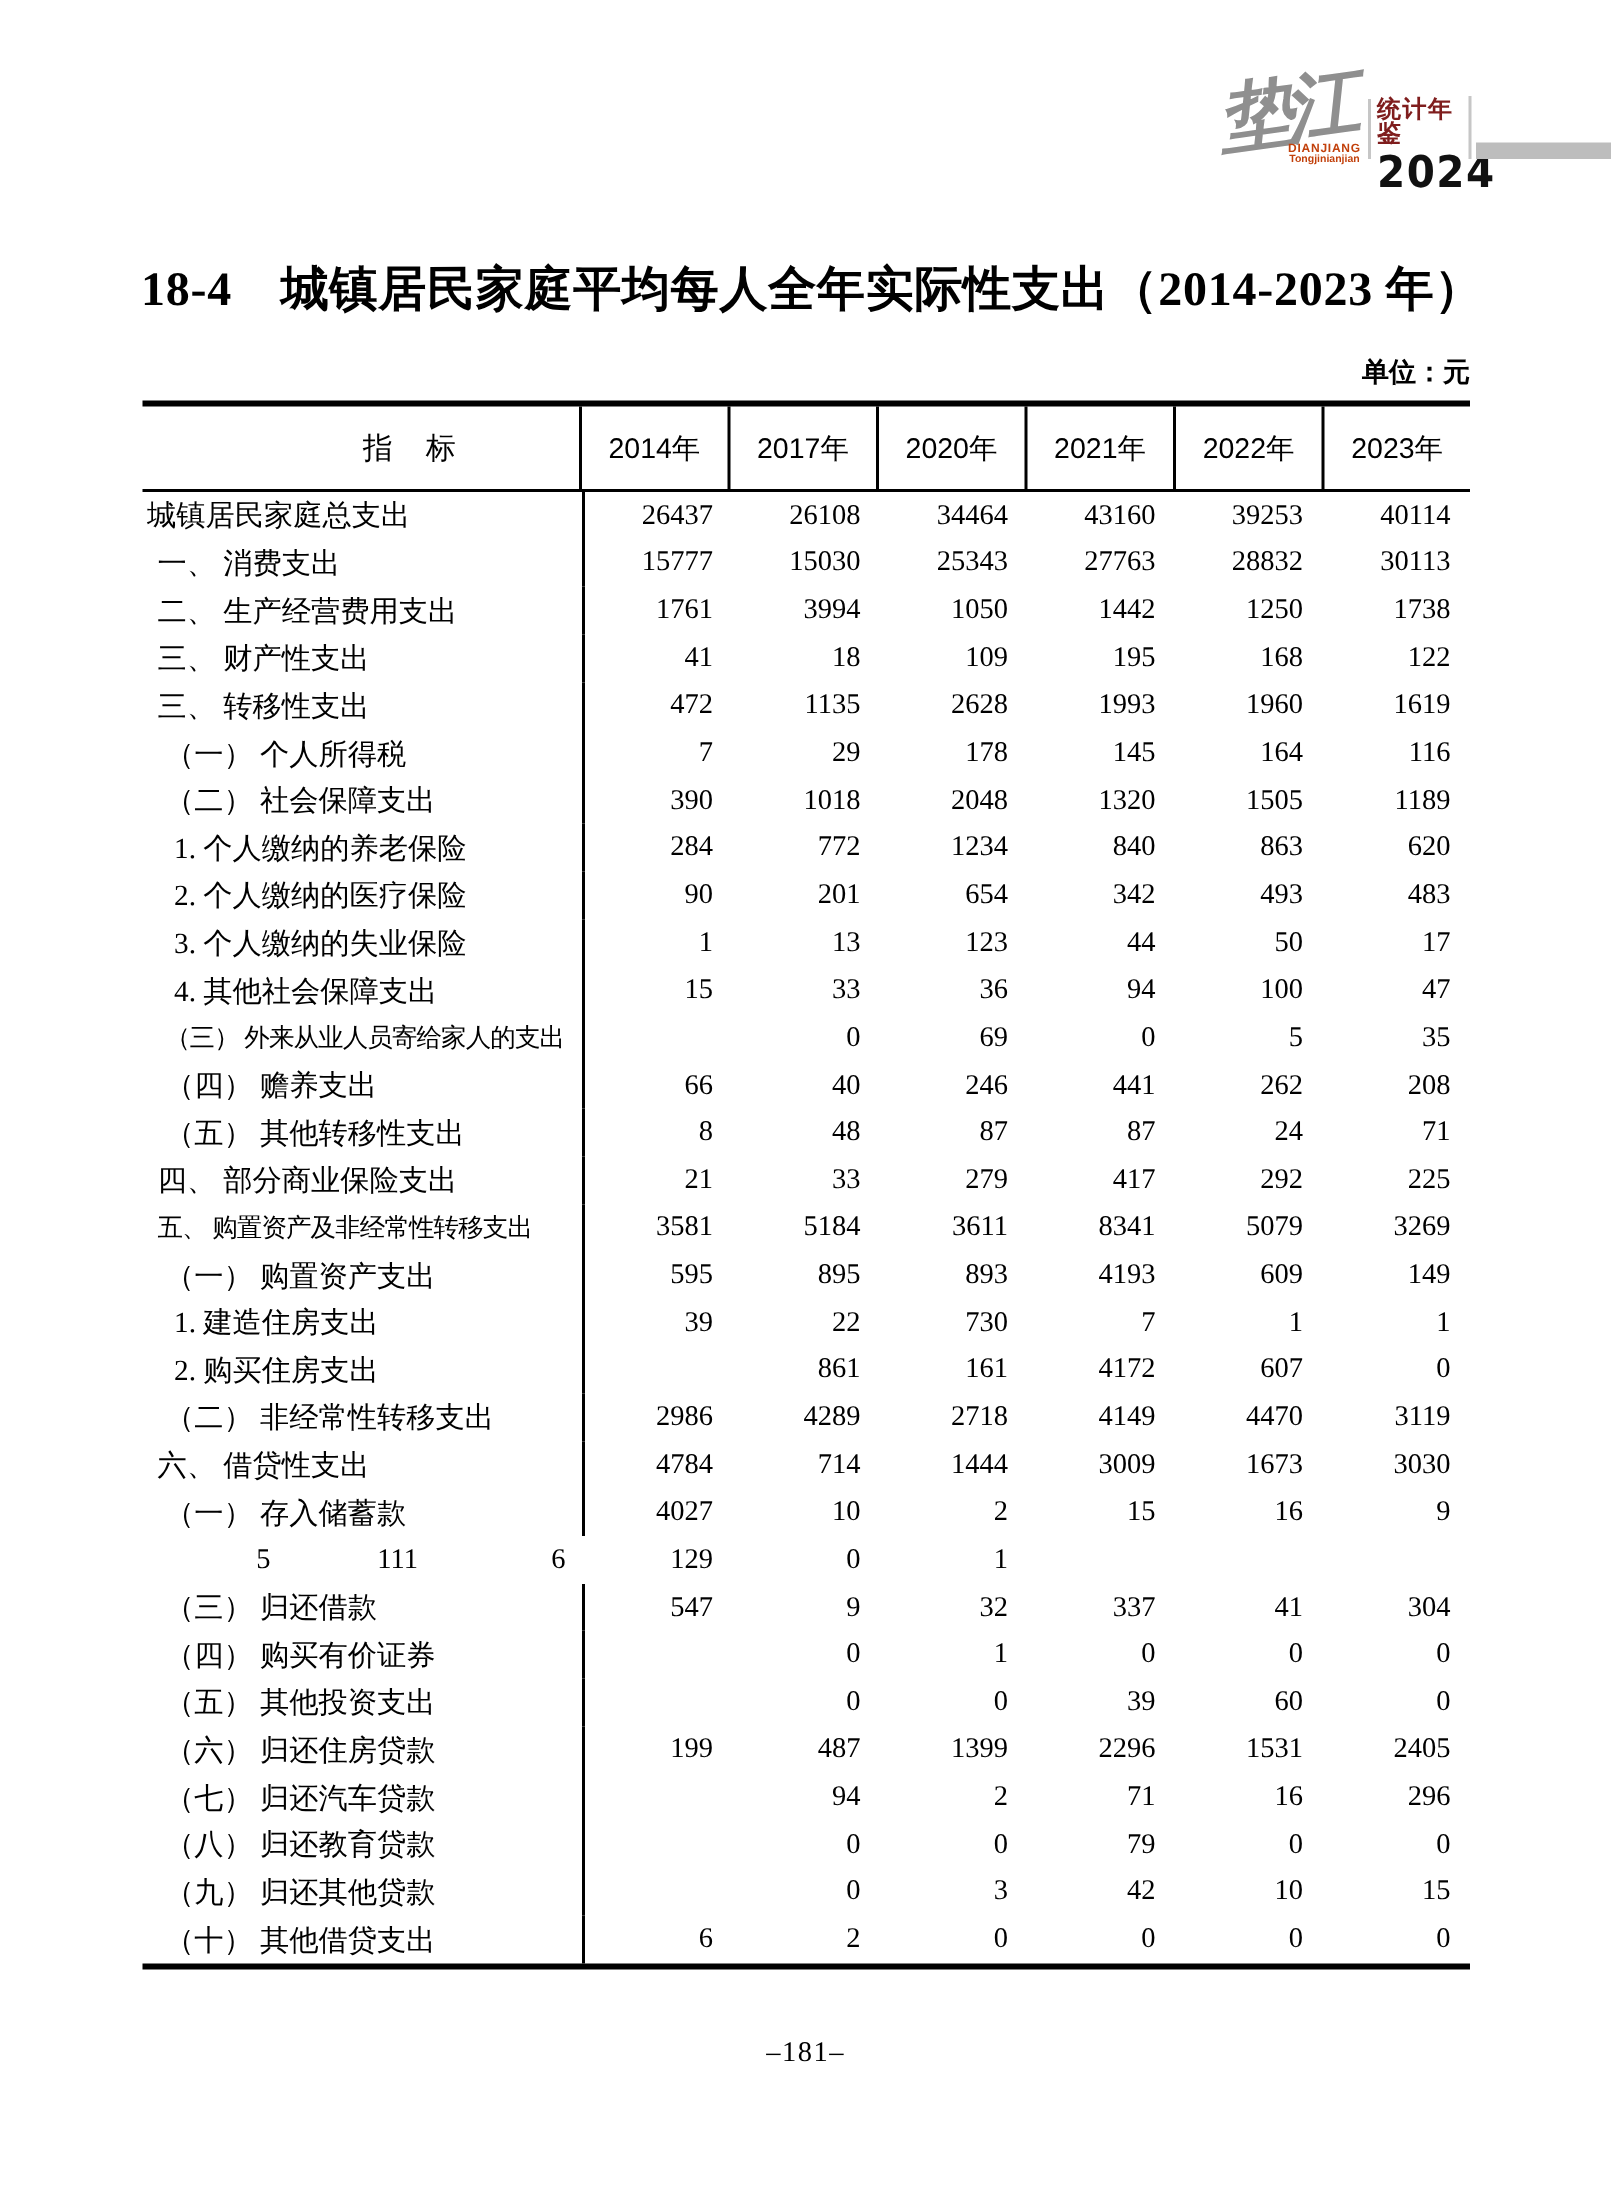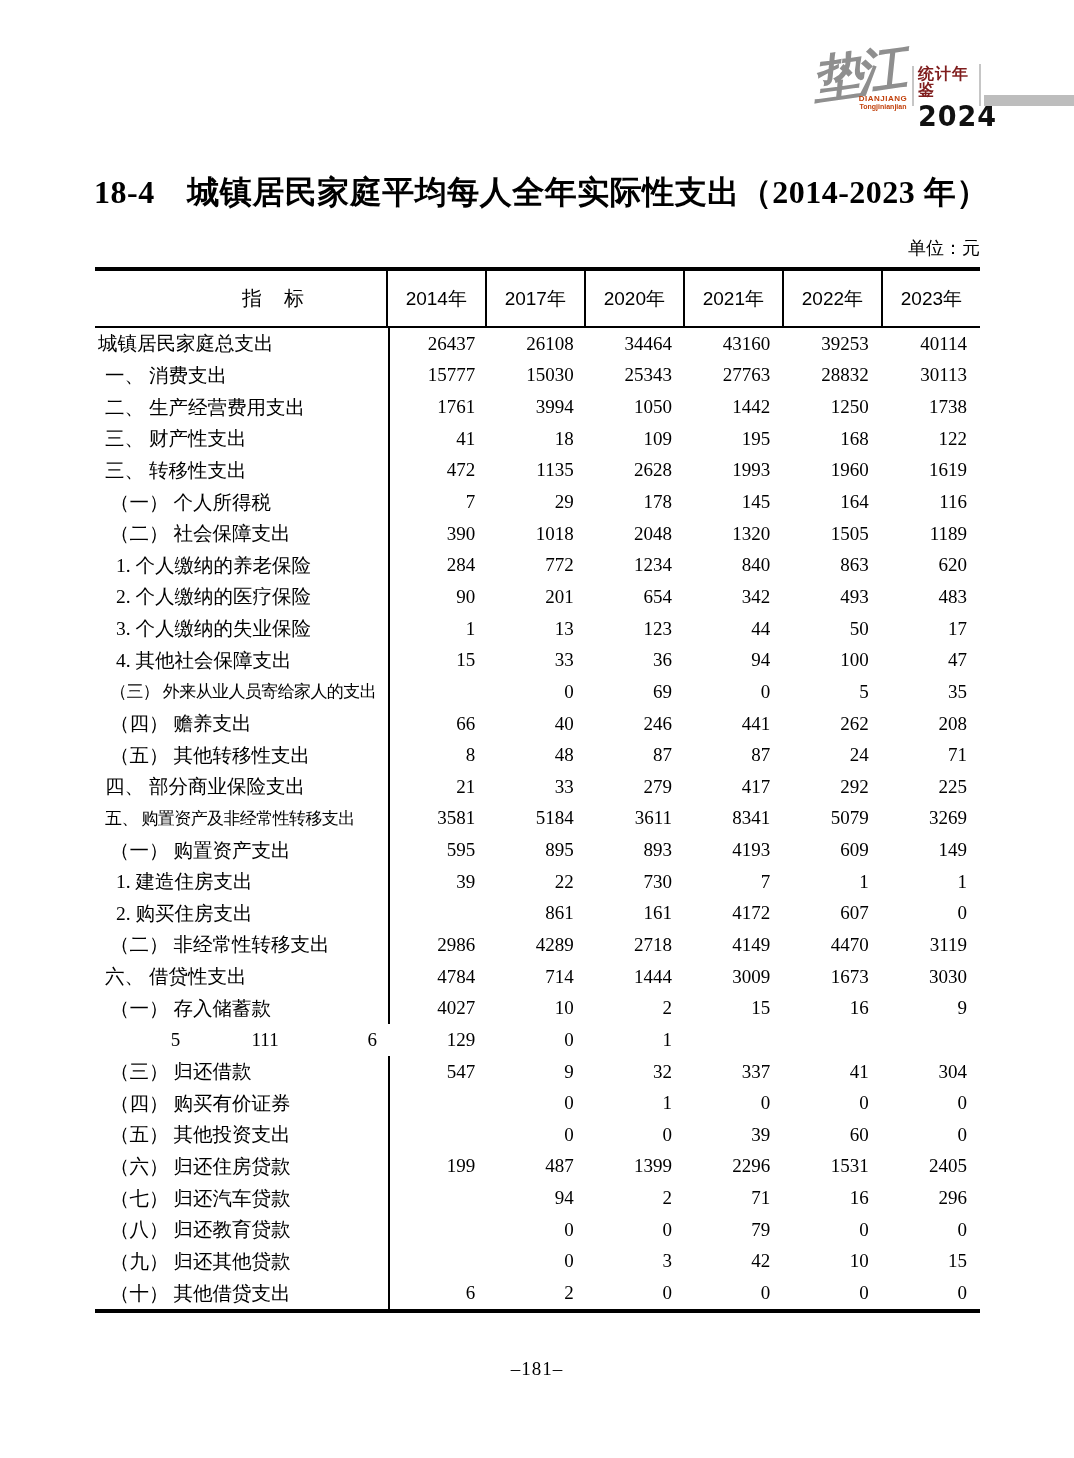--- a/index.html
+++ b/index.html
@@ -36,21 +36,21 @@
     font-family:"DejaVu Sans","Liberation Sans",sans-serif;font-weight:900;
     font-size:27px;letter-spacing:1px;color:#111;line-height:1;margin-top:3px;
     transform:scaleY(1.08);transform-origin:top left;
   }
   .gray-bar{position:absolute;left:984px;top:95px;width:90px;height:11px;}
   
   .title{
     position:absolute;left:94px;top:171px;margin:0;
     font-size:32px;font-weight:bold;letter-spacing:0.5px;white-space:nowrap;
   }
-  .unit{position:absolute;right:94px;top:236px;font-size:18px;}
+  .unit{position:absolute;right:94px;top:236px;font-size:18px;font-weight:bold;}
   
   .tbl{position:absolute;left:95px;top:267px;width:885px;}
   .thead{
     display:flex;height:61px;
     border-top:4px solid #000;border-bottom:2px solid #000;
   }
   .th-label{
     width:293px;display:flex;align-items:center;justify-content:center;
     padding-left:66px;font-size:20px;letter-spacing:1px;
   }

